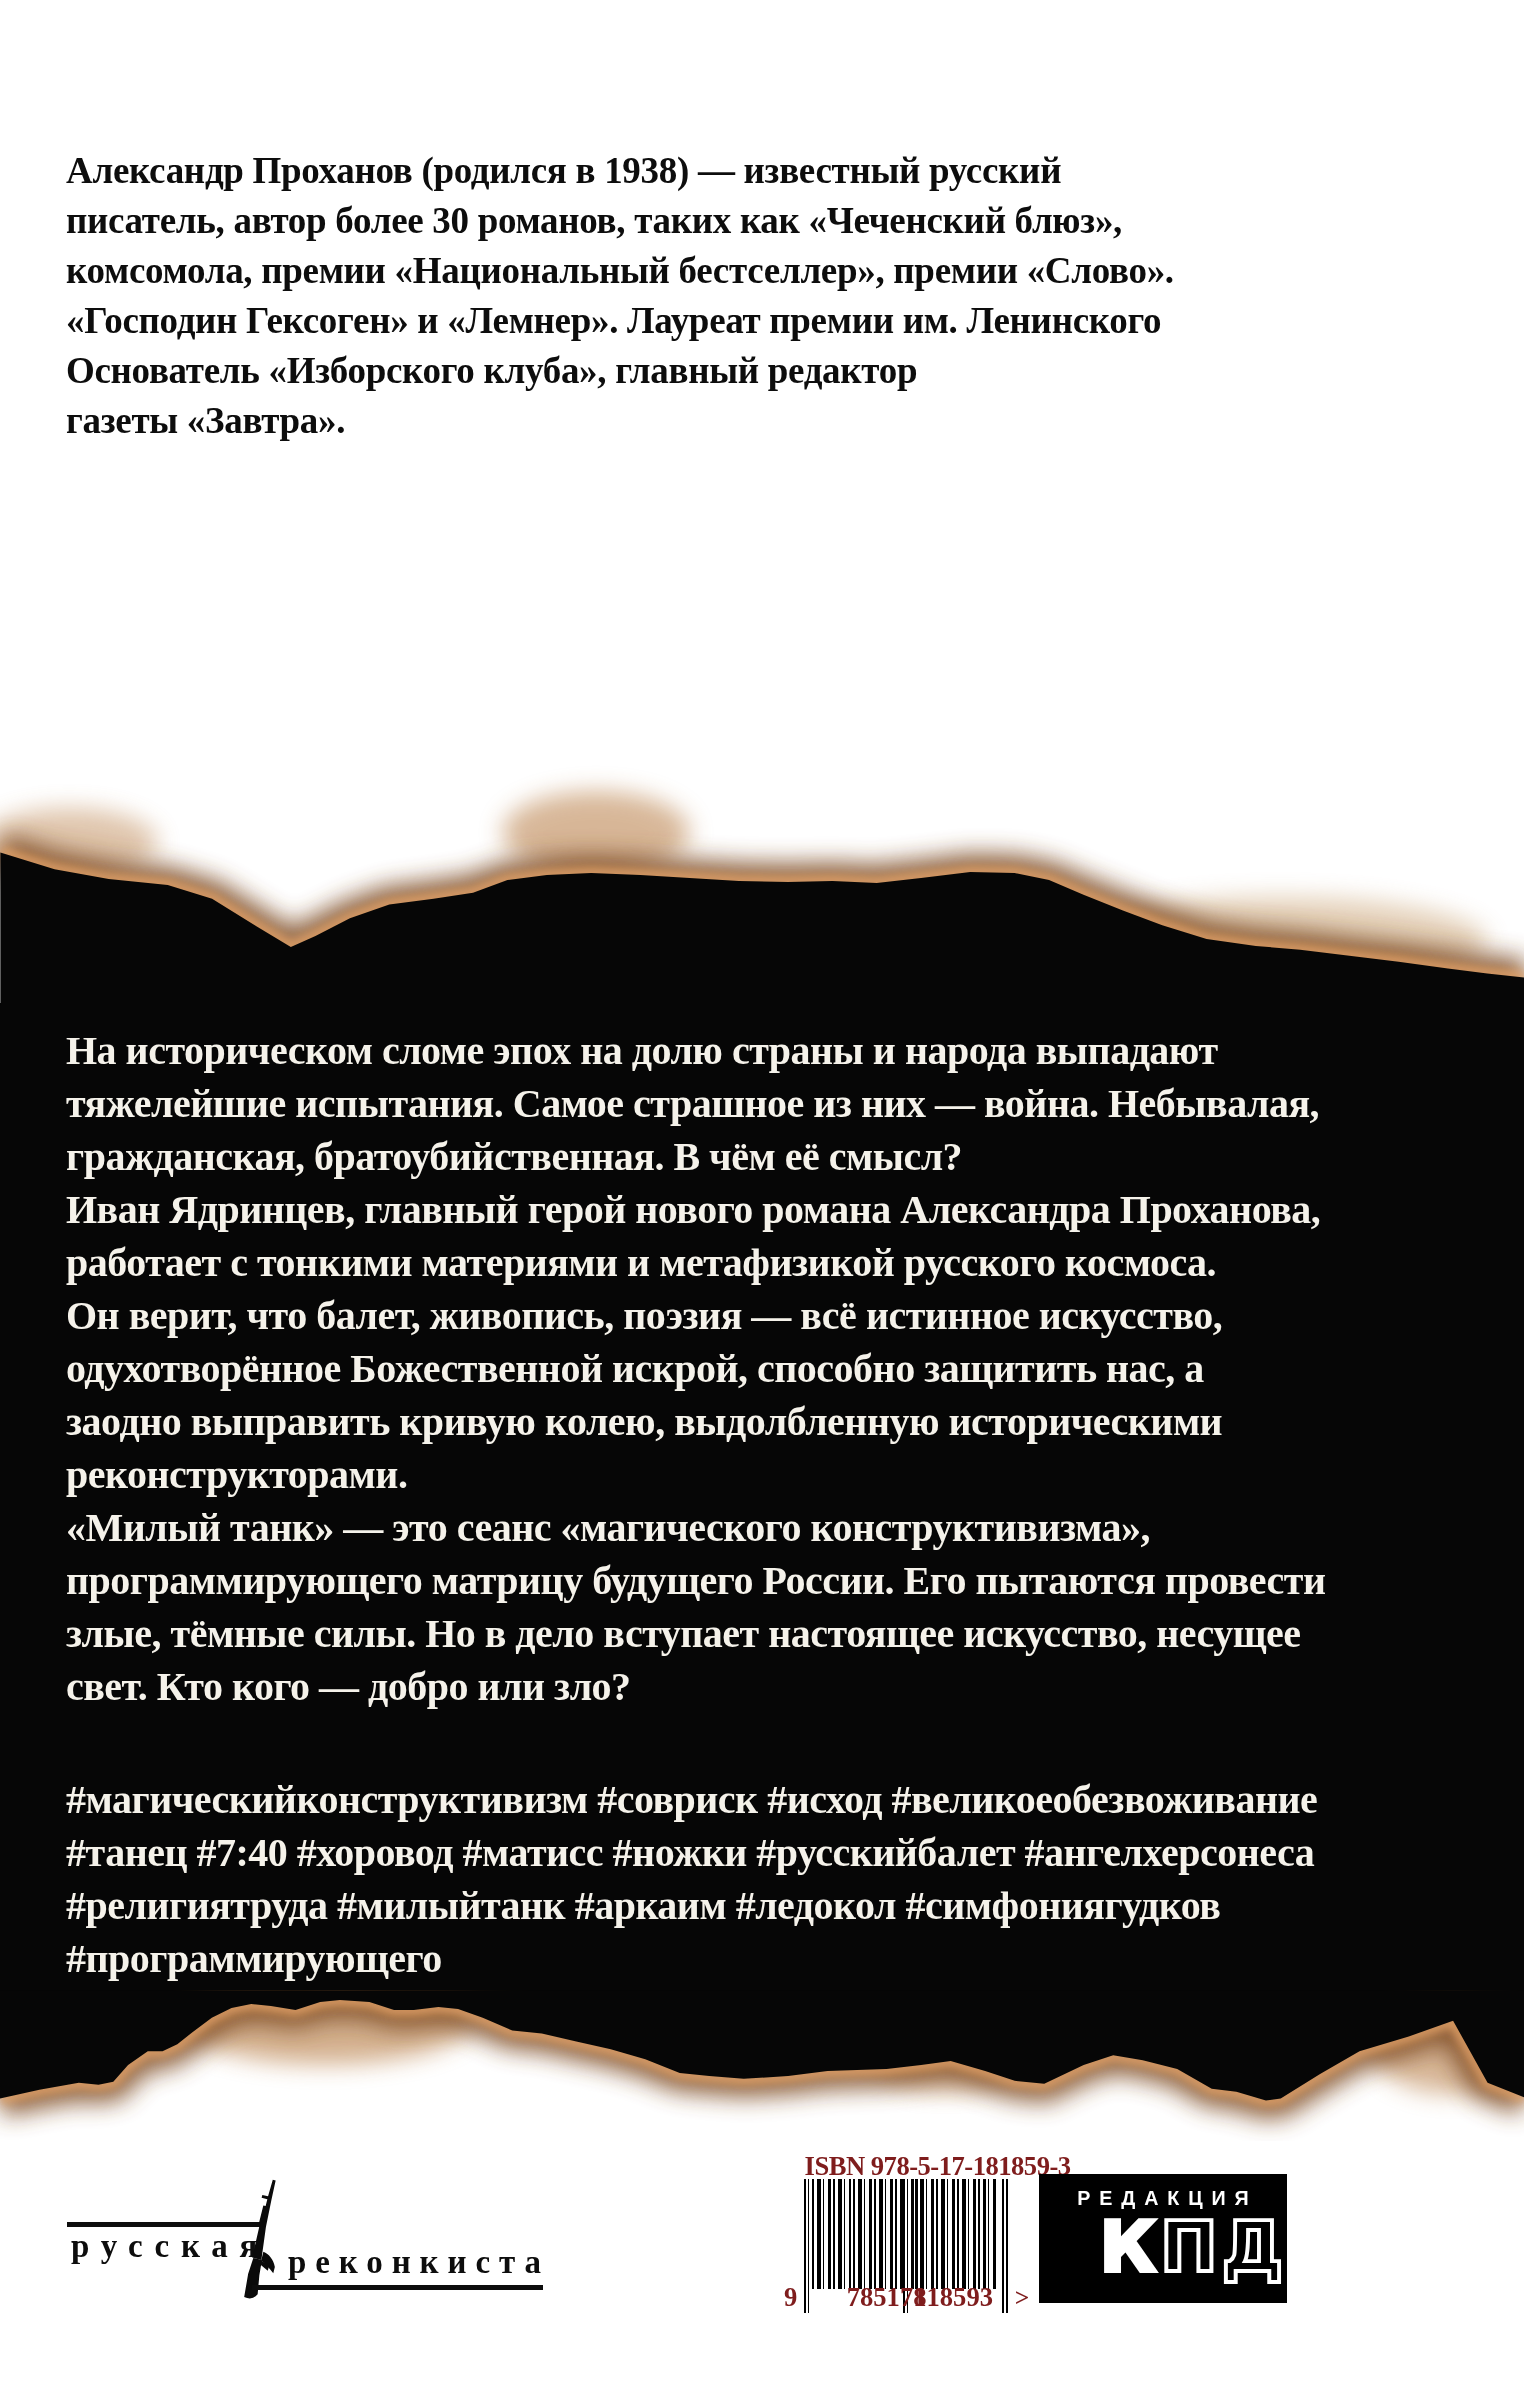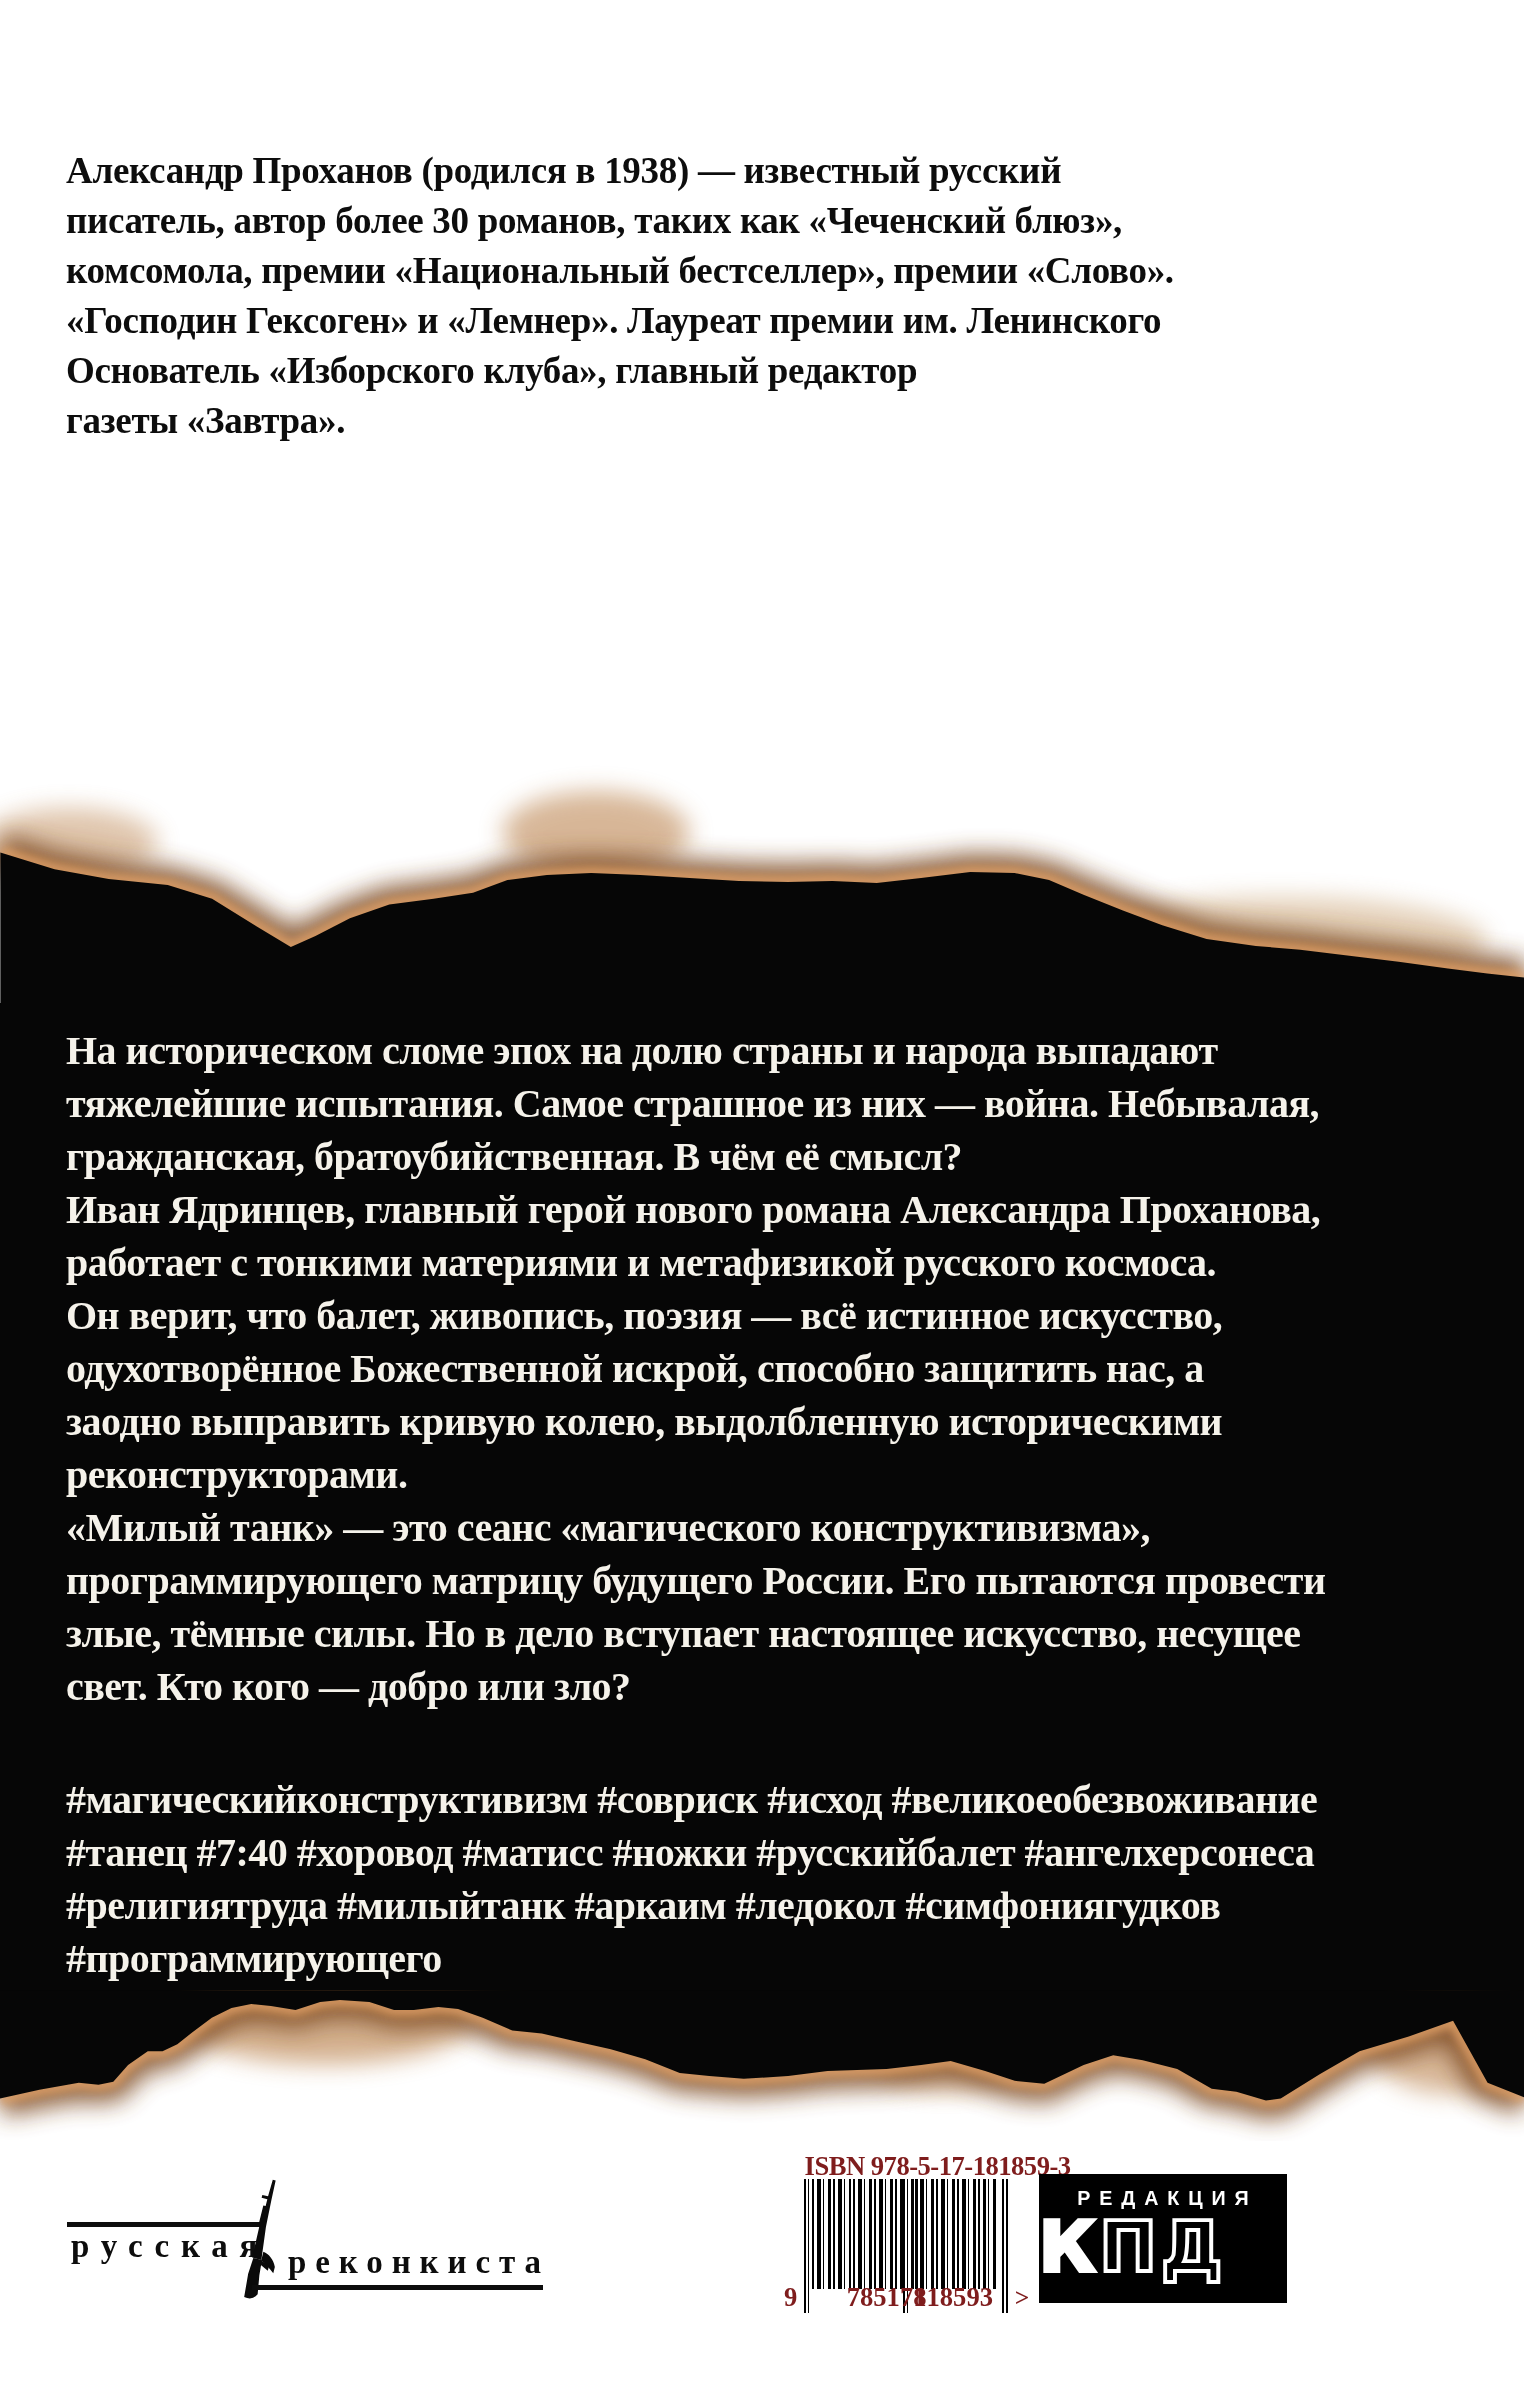--- a/index.html
+++ b/index.html
@@ -46,21 +46,21 @@
   .guard{position:absolute;top:0;width:5.9px;height:134px;
     background:repeating-linear-gradient(90deg,#000 0 2px,#fff 2px 3.9px,#000 3.9px 5.9px);}
   .guard.l{left:0;} .guard.m{left:99px;} .guard.r{right:0;}
   .bc-digit{position:absolute;bottom:3.9px;font-weight:bold;font-size:26.6px;}
   .d-left{left:-19.7px;} .d-g1{left:7.9px;width:91px;text-align:right;margin-left:24px;} .d-g2{left:104px;width:91px;text-align:center;}
   .d-arrow{right:-21.7px;font-size:25.6px;}
   
   .kpd-box{position:absolute;left:1039px;top:2174px;width:248px;height:129px;background:#000;z-index:4;}
   .imprint{position:absolute;left:0;right:0;top:12.8px;text-align:center;color:#fff;
     font-family:"Liberation Sans",sans-serif;font-weight:bold;font-size:19.7px;letter-spacing:8.9px;text-indent:8.9px;white-space:nowrap;}
-  .kpd{position:absolute;left:0;right:0;top:31.5px;text-align:left;
+  .kpd{position:absolute;left:0;right:0;top:31.5px;text-align:right;
     font-family:"DejaVu Sans",sans-serif;font-weight:900;font-size:69px;line-height:83px;
     -webkit-text-stroke:3.9px #fff;letter-spacing:3.9px;white-space:nowrap;}
   .kpd .solid{color:#fff;}
   .kpd .hollow{color:#000;}
 </style>
 </head>
 <body>
 
 <div class="page">
 

